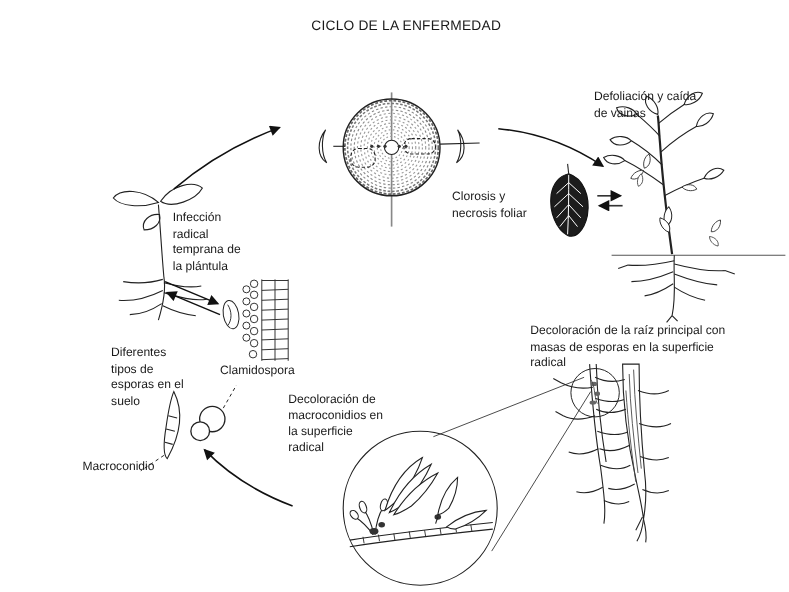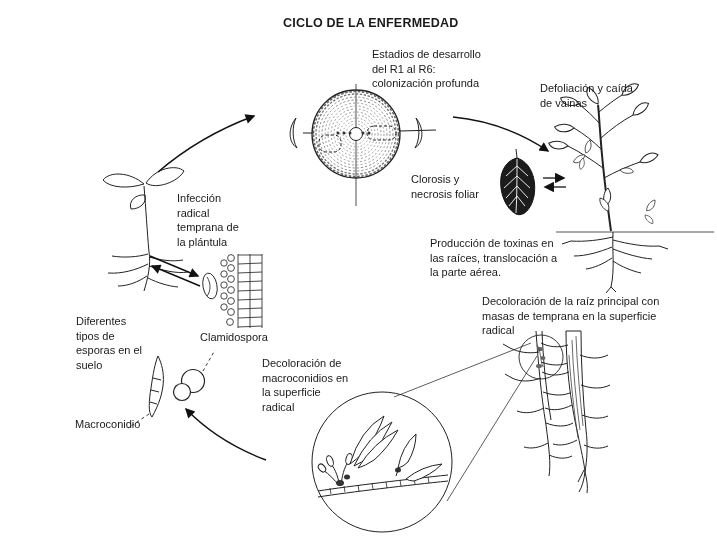--- a/index.html
+++ b/index.html
@@ -5,21 +5,21 @@
   html,body{margin:0;padding:0;background:#fff;}
   #stage{
     position:relative;width:717px;height:538px;background:#ffffff;
     font-family:"Liberation Sans","DejaVu Sans",sans-serif;color:#1a1a1a;overflow:hidden;
   }
   #diagram-svg{position:absolute;left:0;top:0;width:717px;height:538px;}
   .lbl{
     position:absolute;font-size:11px;line-height:14.5px;white-space:pre-line;color:#1a1a1a;
   }
   .title{
-    position:absolute;font-size:12.5px;letter-spacing:.2px;color:#1a1a1a;white-space:nowrap;font-weight:bold;
+    position:absolute;font-size:12.5px;letter-spacing:.2px;color:#1a1a1a;white-space:nowrap;
   }
 </style>
 </head>
 <body>
 
 <div id="stage">
 
   <svg id="diagram-svg" viewBox="0 0 717 538" xmlns="http://www.w3.org/2000/svg">
     <defs>
       <marker id="ah" viewBox="0 0 10 10" refX="8.5" refY="5" markerWidth="9" markerHeight="7" orient="auto-start-reverse">
@@ -275,38 +275,32 @@
       <path d="M577,440 C568,445 560,446 553,444"></path>
       <path d="M584,445 C593,449 601,449 608,446"></path>
       <path d="M585,472 C584,480 582,487 579,492"></path>
       <path d="M585,472 C587,480 588,487 587,493"></path>
       <path d="M584,470 L578,482"></path>
     </g>
   </svg>
 
   <div class="title" style="left:283px;top:16px">CICLO DE LA ENFERMEDAD</div>
 
-  <div class="lbl" style="left:372px;top:47px">Estadios de desarrollo
-del R1 al R6:
-colonización profunda</div>
   <div class="lbl" style="left:540px;top:81px">Defoliación y caída
 de vainas</div>
   <div class="lbl" style="left:411px;top:172px">Clorosis y
 necrosis foliar</div>
-  <div class="lbl" style="left:430px;top:236px">Producción de toxinas en
-las raíces, translocación a
-la parte aérea.</div>
   <div class="lbl" style="left:482px;top:294px">Decoloración de la raíz principal con
-masas de temprana en la superficie
+masas de esporas en la superficie
 radical</div>
-  <div class="lbl" style="left:177px;top:191px">Infección
+  <div class="lbl" style="left:157px;top:191px">Infección
 radical
 temprana de
 la plántula</div>
-  <div class="lbl" style="left:76px;top:314px">Diferentes
+  <div class="lbl" style="left:101px;top:314px">Diferentes
 tipos de
 esporas en el
 suelo</div>
   <div class="lbl" style="left:200px;top:330px">Clamidospora</div>
   <div class="lbl" style="left:75px;top:417px">Macroconidio</div>
   <div class="lbl" style="left:262px;top:356px">Decoloración de
 macroconidios en
 la superficie
 radical</div>
 

